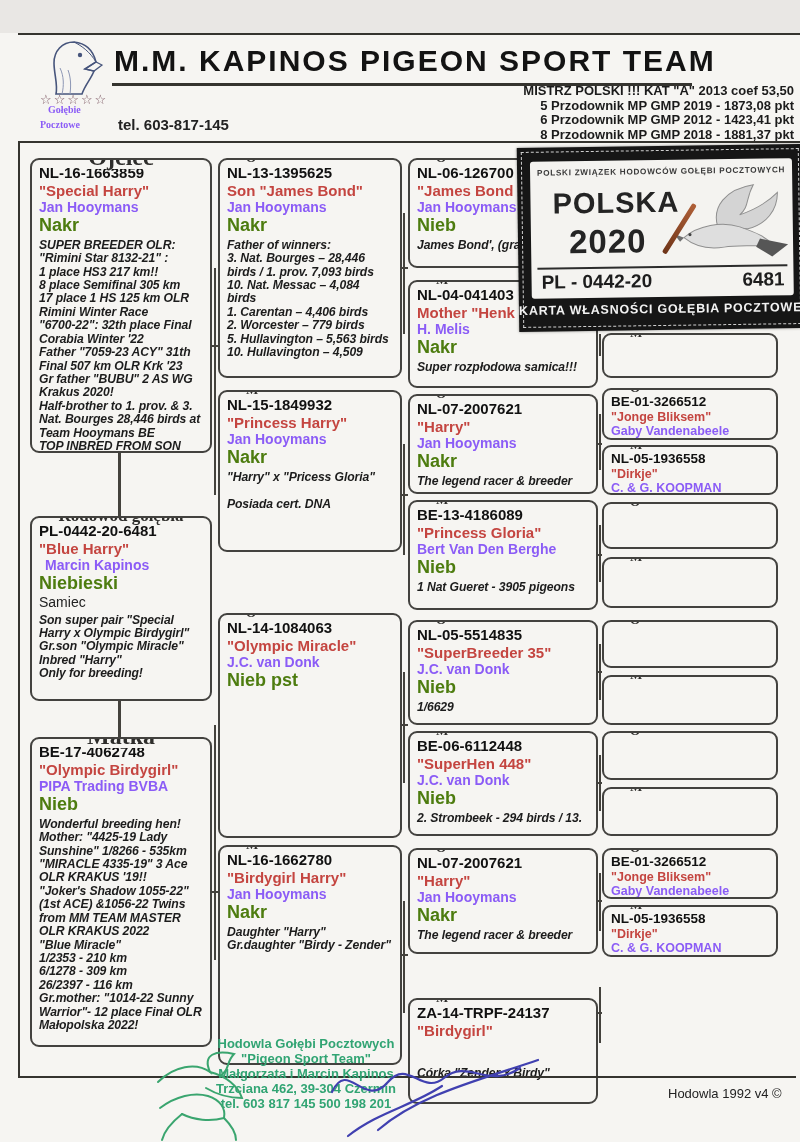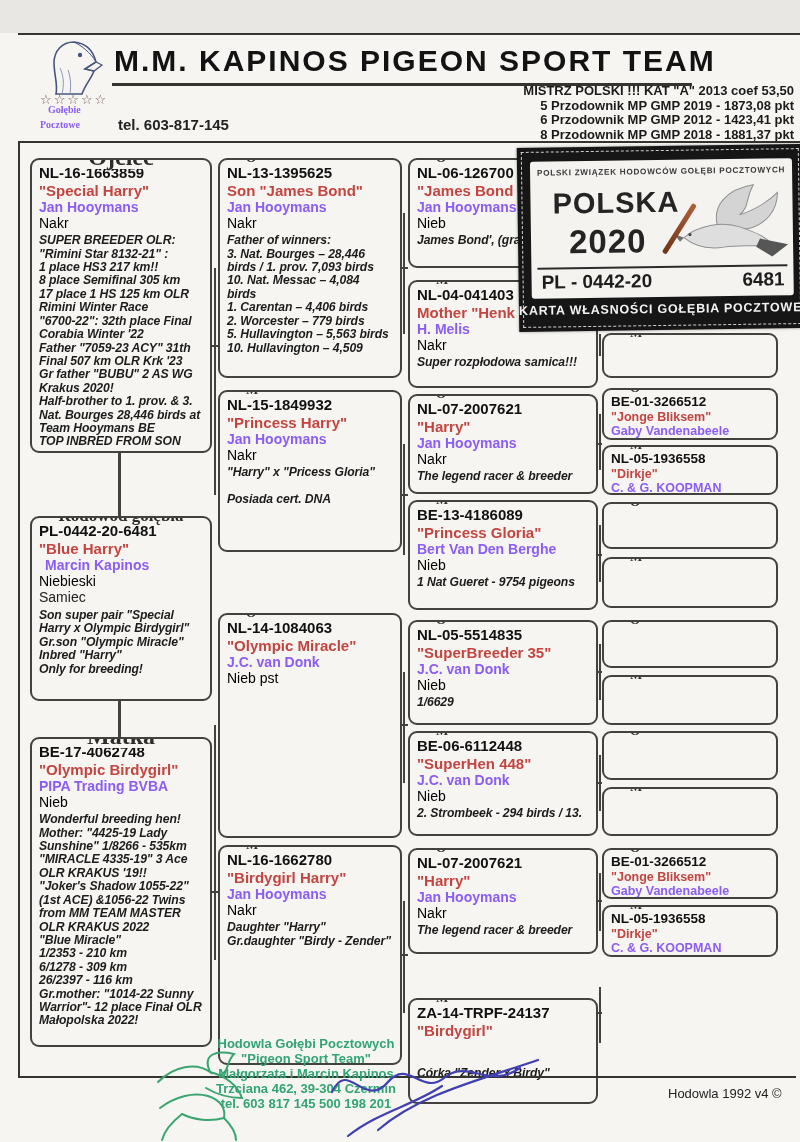--- a/index.html
+++ b/index.html
@@ -20,21 +20,21 @@
   
   .pbox{position:absolute;background:#f6f5f2;border:2px solid #43423f;border-radius:9px;
         padding:4px 7px;box-sizing:border-box;overflow:hidden;}
   .lbl{position:absolute;top:-9px;left:20px;background:#f6f5f2;padding:0 6px;line-height:1;
        font-family:"Liberation Serif",serif;font-weight:bold;font-size:13px;color:#2e2d2b;}
   .lbl-center{left:50%;transform:translateX(-50%);top:-15px;font-size:24px;}
   .lbl-med{left:50%;transform:translateX(-50%);top:-11px;font-size:17px;white-space:nowrap;}
   .ring{font-size:15px;font-weight:bold;line-height:1.18;color:#111;white-space:nowrap;}
   .pname{font-size:15px;font-weight:bold;line-height:1.15;color:#c44540;white-space:nowrap;}
   .owner{font-size:14px;font-weight:bold;line-height:1.15;color:#8b5cf6;white-space:nowrap;}
-  .pcolor{font-size:14px;font-weight:normal;line-height:1.15;color:#000000;}
+  .pcolor{font-size:18px;font-weight:bold;line-height:1.15;color:#4d7c0f;}
   .sex{font-size:14px;line-height:1.2;color:#222;}
   .desc{margin-top:3px;font-size:12.2px;font-weight:bold;font-style:italic;line-height:1.1;
         letter-spacing:-0.1px;color:#1c1c1c;white-space:pre-line;}
   .sm .ring{font-size:13.5px;}
   .sm .pname{font-size:12.5px;}
   .sm .owner{font-size:12.5px;}
   .push{margin-top:28px;}
   
   .stamp{position:absolute;left:518px;top:146px;width:286px;height:184px;background:#161616;
          transform:rotate(-0.8deg);z-index:6;box-shadow:0 0 3px rgba(0,0,0,.4);}
@@ -246,21 +246,21 @@
     <div class="owner">Jan Hooymans</div>
     <div class="pcolor">Nakr</div>
     <div class="desc">The legend racer &amp; breeder</div>
   </div>
   <div class="pbox" style="left:408px;top:500px;width:190px;height:110px">
     <span class="lbl">M</span>
     <div class="ring">BE-13-4186089</div>
     <div class="pname">"Princess Gloria"</div>
     <div class="owner">Bert Van Den Berghe</div>
     <div class="pcolor">Nieb</div>
-    <div class="desc">1 Nat Gueret - 9754 pigeons</div>
+    <div class="desc">1 Nat Gueret - 3905 pigeons</div>
   </div>
   <div class="pbox" style="left:408px;top:620px;width:190px;height:105px">
     <span class="lbl">O</span>
     <div class="ring">NL-05-5514835</div>
     <div class="pname">"SuperBreeder 35"</div>
     <div class="owner">J.C. van Donk</div>
     <div class="pcolor">Nieb</div>
     <div class="desc">1/6629</div>
   </div>
   <div class="pbox" style="left:408px;top:731px;width:190px;height:105px">

